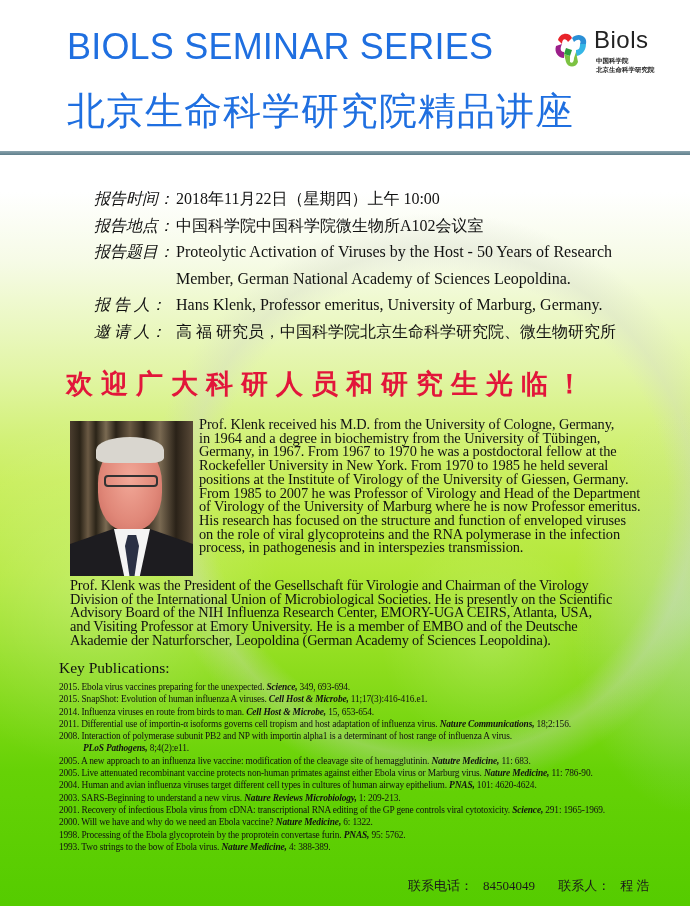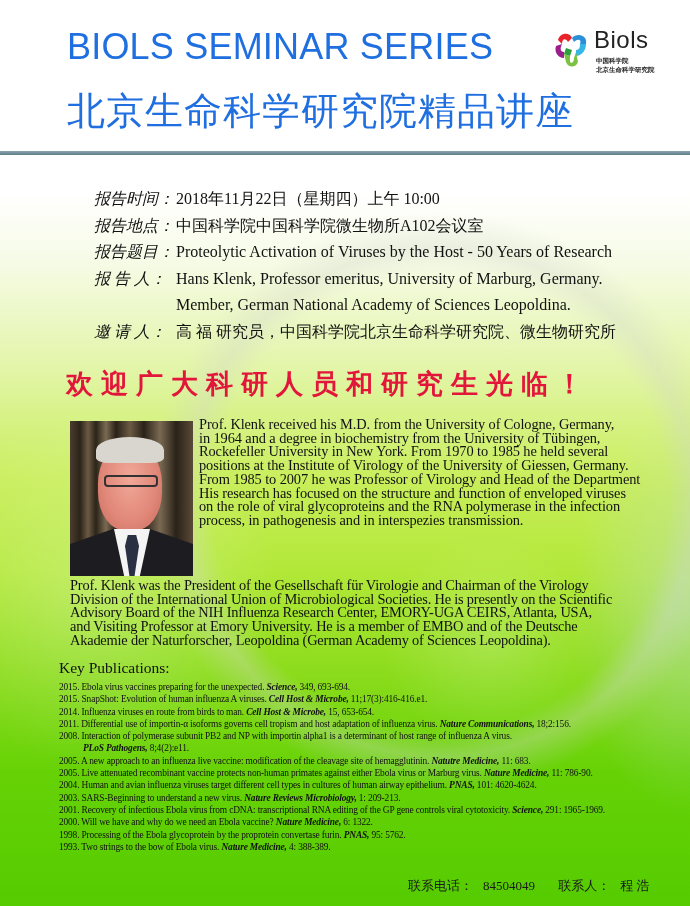--- a/index.html
+++ b/index.html
@@ -141,47 +141,49 @@
   <div class="row">
     <span class="label">报告时间：</span><span class="val">2018年11月22日（星期四）上午 10:00</span>
   </div>
   <div class="row">
     <span class="label">报告地点：</span><span class="val">中国科学院中国科学院微生物所A102会议室</span>
   </div>
   <div class="row">
     <span class="label">报告题目：</span><span class="val">Proteolytic Activation of Viruses by the Host - 50 Years of Research</span>
   </div>
   <div class="row">
+    <span class="label"></span><span class="val">Member,  German National Academy of Sciences Leopoldina.</span>
+  </div>
+  <div class="row">
     <span class="label">报 告 人：</span><span class="val">Hans Klenk, Professor emeritus, University of Marburg, Germany.</span>
-  </div>
-  <div class="row">
-    <span class="label"></span><span class="val">Member,  German National Academy of Sciences Leopoldina.</span>
   </div>
   <div class="row">
     <span class="label">邀 请 人：</span><span class="val">高   福 研究员，中国科学院北京生命科学研究院、微生物研究所</span>
   </div>
 </div>
 
 <div class="welcome">欢迎广大科研人员和研究生光临！</div>
 
 <div class="photo">
   <div class="face"></div>
   <div class="hair"></div>
   <div class="glasses"></div>
   <div class="suit"></div>
   <div class="shirt"></div>
   <div class="tie"></div>
 </div>
 
 <div class="bio">
   <p>Prof. Klenk received his M.D. from the University of Cologne, Germany,</p>
   <p>in 1964 and a degree in biochemistry from the University of Tübingen,</p>
+  <p>Germany, in 1967. From 1967 to 1970 he was a postdoctoral fellow at the</p>
   <p>Rockefeller University in New York. From 1970 to 1985 he held several</p>
   <p>positions at the Institute of Virology of the University of Giessen, Germany.</p>
   <p>From 1985 to 2007 he was Professor of Virology and Head of the Department</p>
+  <p>of Virology of the University of Marburg where he is now Professor emeritus.</p>
   <p>His research has focused on the structure and function of enveloped viruses</p>
   <p>on the role of viral glycoproteins and the RNA polymerase in the infection</p>
   <p>process, in pathogenesis and in interspezies transmission.</p>
 </div>
 
 <div class="bio2">
   <p>Prof. Klenk was the President of the Gesellschaft für Virologie and Chairman of the Virology</p>
   <p>Division of the International Union of Microbiological Societies. He is presently on the Scientific</p>
   <p>Advisory Board of the NIH Influenza Research Center, EMORY-UGA CEIRS, Atlanta, USA,</p>
   <p>and Visiting Professor at Emory University. He is a member of EMBO and of the Deutsche</p>

